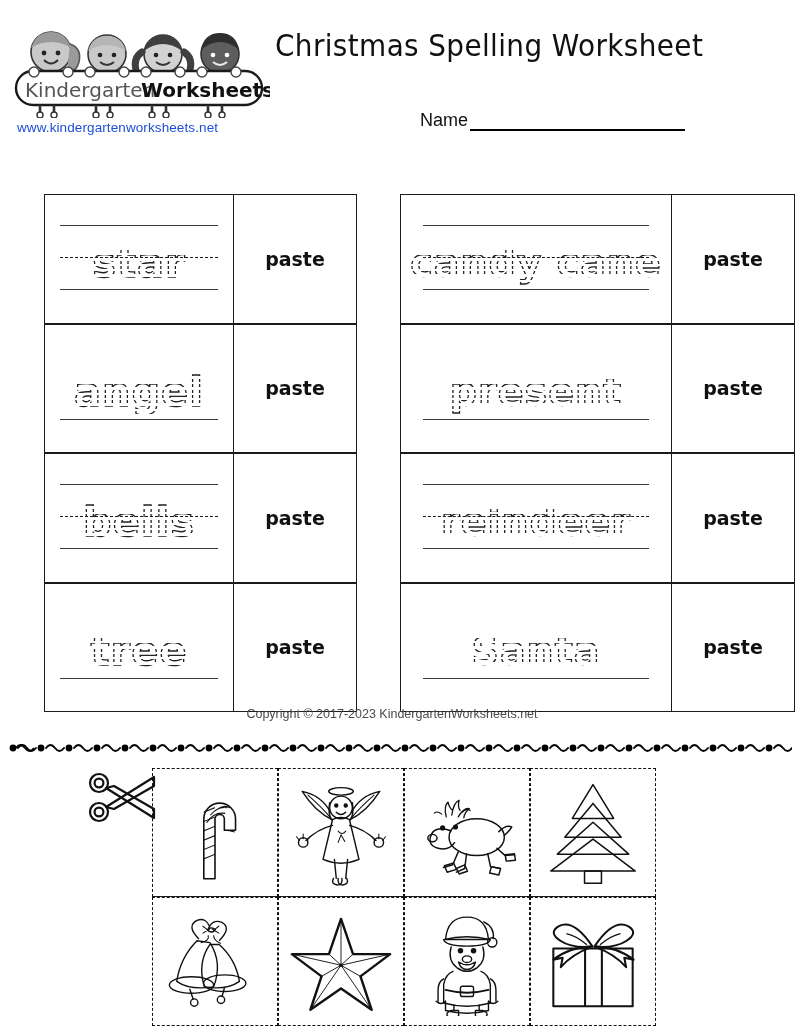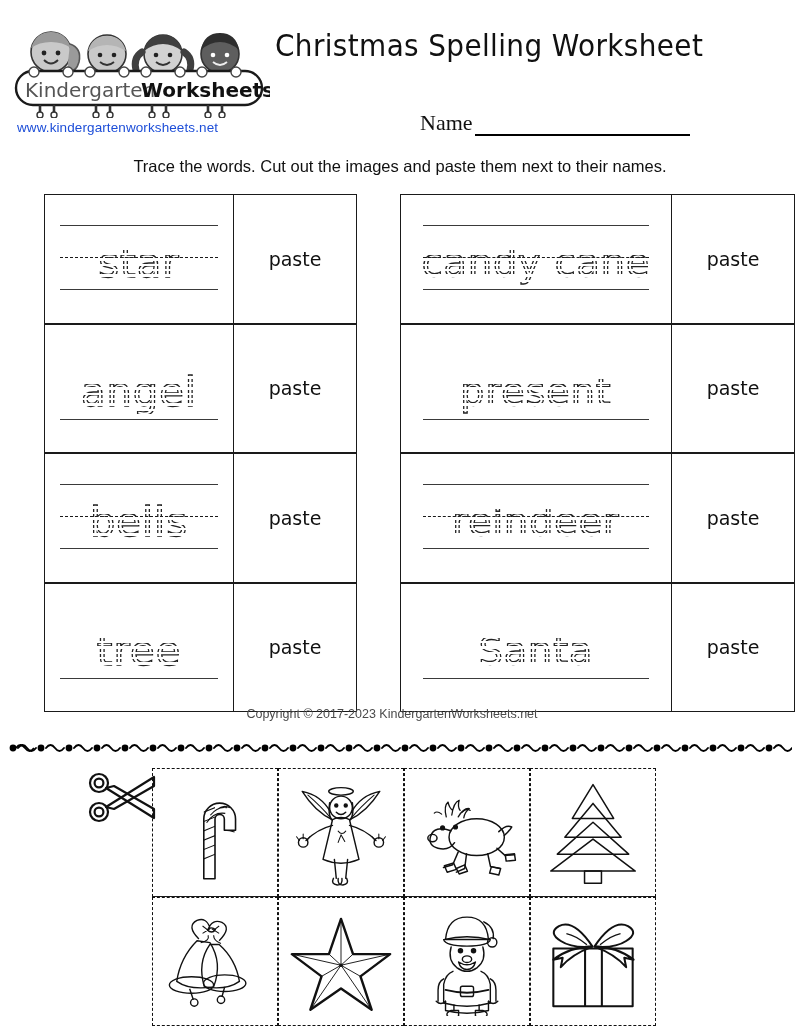--- a/index.html
+++ b/index.html
@@ -21,34 +21,34 @@
   }
   .title{
     position:absolute;left:275px;top:28px;width:500px;
     font-family:"DejaVu Sans", sans-serif;
     font-size:30px;font-weight:400;letter-spacing:.4px;
     color:#111;white-space:nowrap;
     transform:scaleX(.93);transform-origin:left center;
   }
   .name-row{
     position:absolute;left:420px;top:110px;width:360px;
-    font-family:Liberation Serif, serif;
-    font-size:22px;display:flex;align-items:flex-end;
+    font-family:Liberation Sans, sans-serif;
+    font-size:18px;display:flex;align-items:flex-end;
   }
   .name-label{color:#111;}
   .name-blank{
     flex:0 0 215px;border-bottom:2px solid #000;height:17px;margin-left:2px;
   }
   .instructions{
     position:absolute;left:0;top:157px;width:800px;text-align:center;
     font-size:16.5px;color:#111;
   }
 
   
-  .sheet{position:absolute;left:44px;top:194px;width:712px;height:518px;}
+  .sheet{position:absolute;left:44px;top:194px;width:712px;height:518px;font-weight:bold;}
   .srow{display:flex;height:129.5px;}
   .half{display:flex;width:356px;box-sizing:border-box;}
   .word-cell{
     position:relative;box-sizing:border-box;
     border:1.4px solid #1a1a1a;
     display:flex;align-items:center;justify-content:center;
   }
   .paste-cell{
     box-sizing:border-box;border:1.4px solid #1a1a1a;border-left:none;
     display:flex;align-items:center;justify-content:center;
@@ -188,21 +188,20 @@
 
     <div class="site-url">www.kindergartenworksheets.net</div>
 
     <div class="title">Christmas Spelling Worksheet</div>
 
     <div class="name-row">
       <span class="name-label">Name</span>
       <span class="name-blank"></span>
     </div>
 
-    <div class="instructions">Trace the words. Cut out the images and paste them next to their names.</div>
   </div>
 
   <div class="sheet">
 
     <div class="srow">
       <div class="half left">
         <div class="word-cell">
           <div class="trace">
             <div class="guide top"></div>
             <div class="guide mid"></div>

